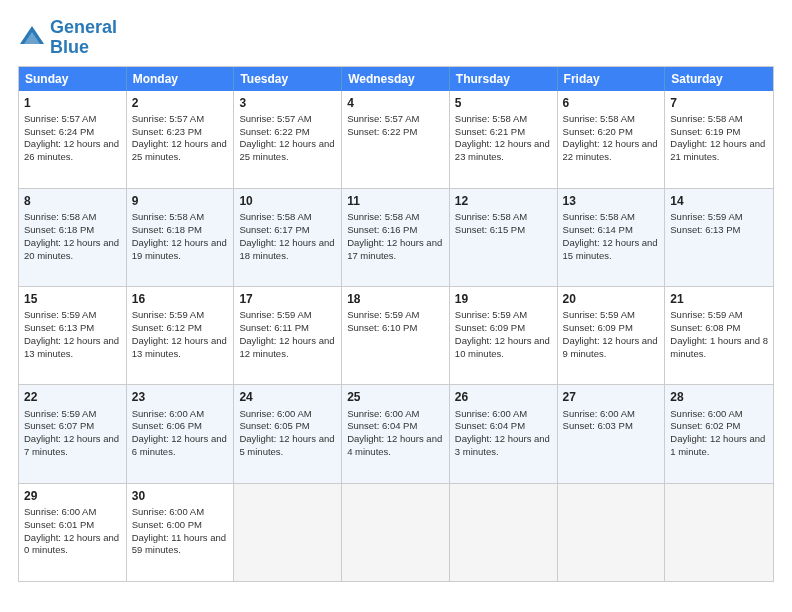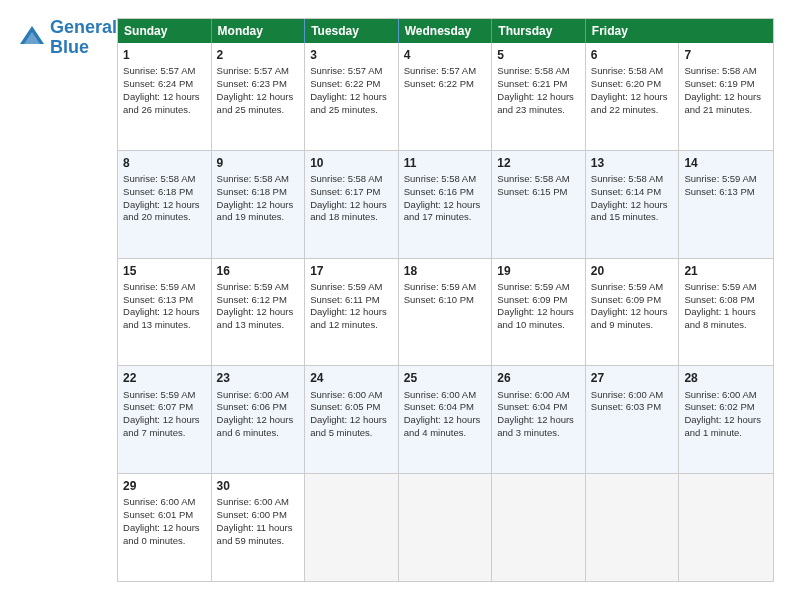--- a/index.html
+++ b/index.html
@@ -8,20 +8,21 @@
       background: #fff;
       width: 792px;
       height: 612px;
       overflow: hidden;
     }
     .page {
       width: 792px;
       height: 592px;
       padding: 18px 18px 10px 18px;
       display: flex;
+      flex-direction: column;
     }
     .header {
       display: flex;
       justify-content: space-between;
       align-items: flex-start;
       margin-bottom: 8px;
     }
     .logo {
       display: flex;
       align-items: center;
@@ -54,21 +55,21 @@
     }
     .calendar {
       flex: 1;
       display: flex;
       flex-direction: column;
       border: 1px solid #ccc;
     }
     .cal-header {
       display: grid;
       grid-template-columns: repeat(7, 1fr);
-      background: #15803d;
+      background: #3b82f6;
     }
     .cal-header-cell {
       color: #fff;
       font-size: 12px;
       font-weight: bold;
       padding: 5px 6px;
       text-align: left;
       border-right: 1px solid #5599cc;
     }
     .cal-header-cell:last-child { border-right: none; }
@@ -128,20 +129,21 @@
   </div>
 
   <div class="calendar">
     <div class="cal-header">
       <div class="cal-header-cell">Sunday</div>
       <div class="cal-header-cell">Monday</div>
       <div class="cal-header-cell">Tuesday</div>
       <div class="cal-header-cell">Wednesday</div>
       <div class="cal-header-cell">Thursday</div>
       <div class="cal-header-cell">Friday</div>
+      <div class="cal-header-cell">Saturday</div>
     </div>
     <div class="cal-body" id="cal-body">
     <div class="cal-row">
           <div class="cal-cell"><span class="day-num">1</span><span>Sunrise: 5:57 AM</span><br><span>Sunset: 6:24 PM</span><br><span>Daylight: 12 hours and 26 minutes.</span></div>
           <div class="cal-cell"><span class="day-num">2</span><span>Sunrise: 5:57 AM</span><br><span>Sunset: 6:23 PM</span><br><span>Daylight: 12 hours and 25 minutes.</span></div>
           <div class="cal-cell"><span class="day-num">3</span><span>Sunrise: 5:57 AM</span><br><span>Sunset: 6:22 PM</span><br><span>Daylight: 12 hours and 25 minutes.</span></div>
           <div class="cal-cell"><span class="day-num">4</span><span>Sunrise: 5:57 AM</span><br><span>Sunset: 6:22 PM</span><br></div>
           <div class="cal-cell"><span class="day-num">5</span><span>Sunrise: 5:58 AM</span><br><span>Sunset: 6:21 PM</span><br><span>Daylight: 12 hours and 23 minutes.</span></div>
           <div class="cal-cell"><span class="day-num">6</span><span>Sunrise: 5:58 AM</span><br><span>Sunset: 6:20 PM</span><br><span>Daylight: 12 hours and 22 minutes.</span></div>
           <div class="cal-cell"><span class="day-num">7</span><span>Sunrise: 5:58 AM</span><br><span>Sunset: 6:19 PM</span><br><span>Daylight: 12 hours and 21 minutes.</span></div>

